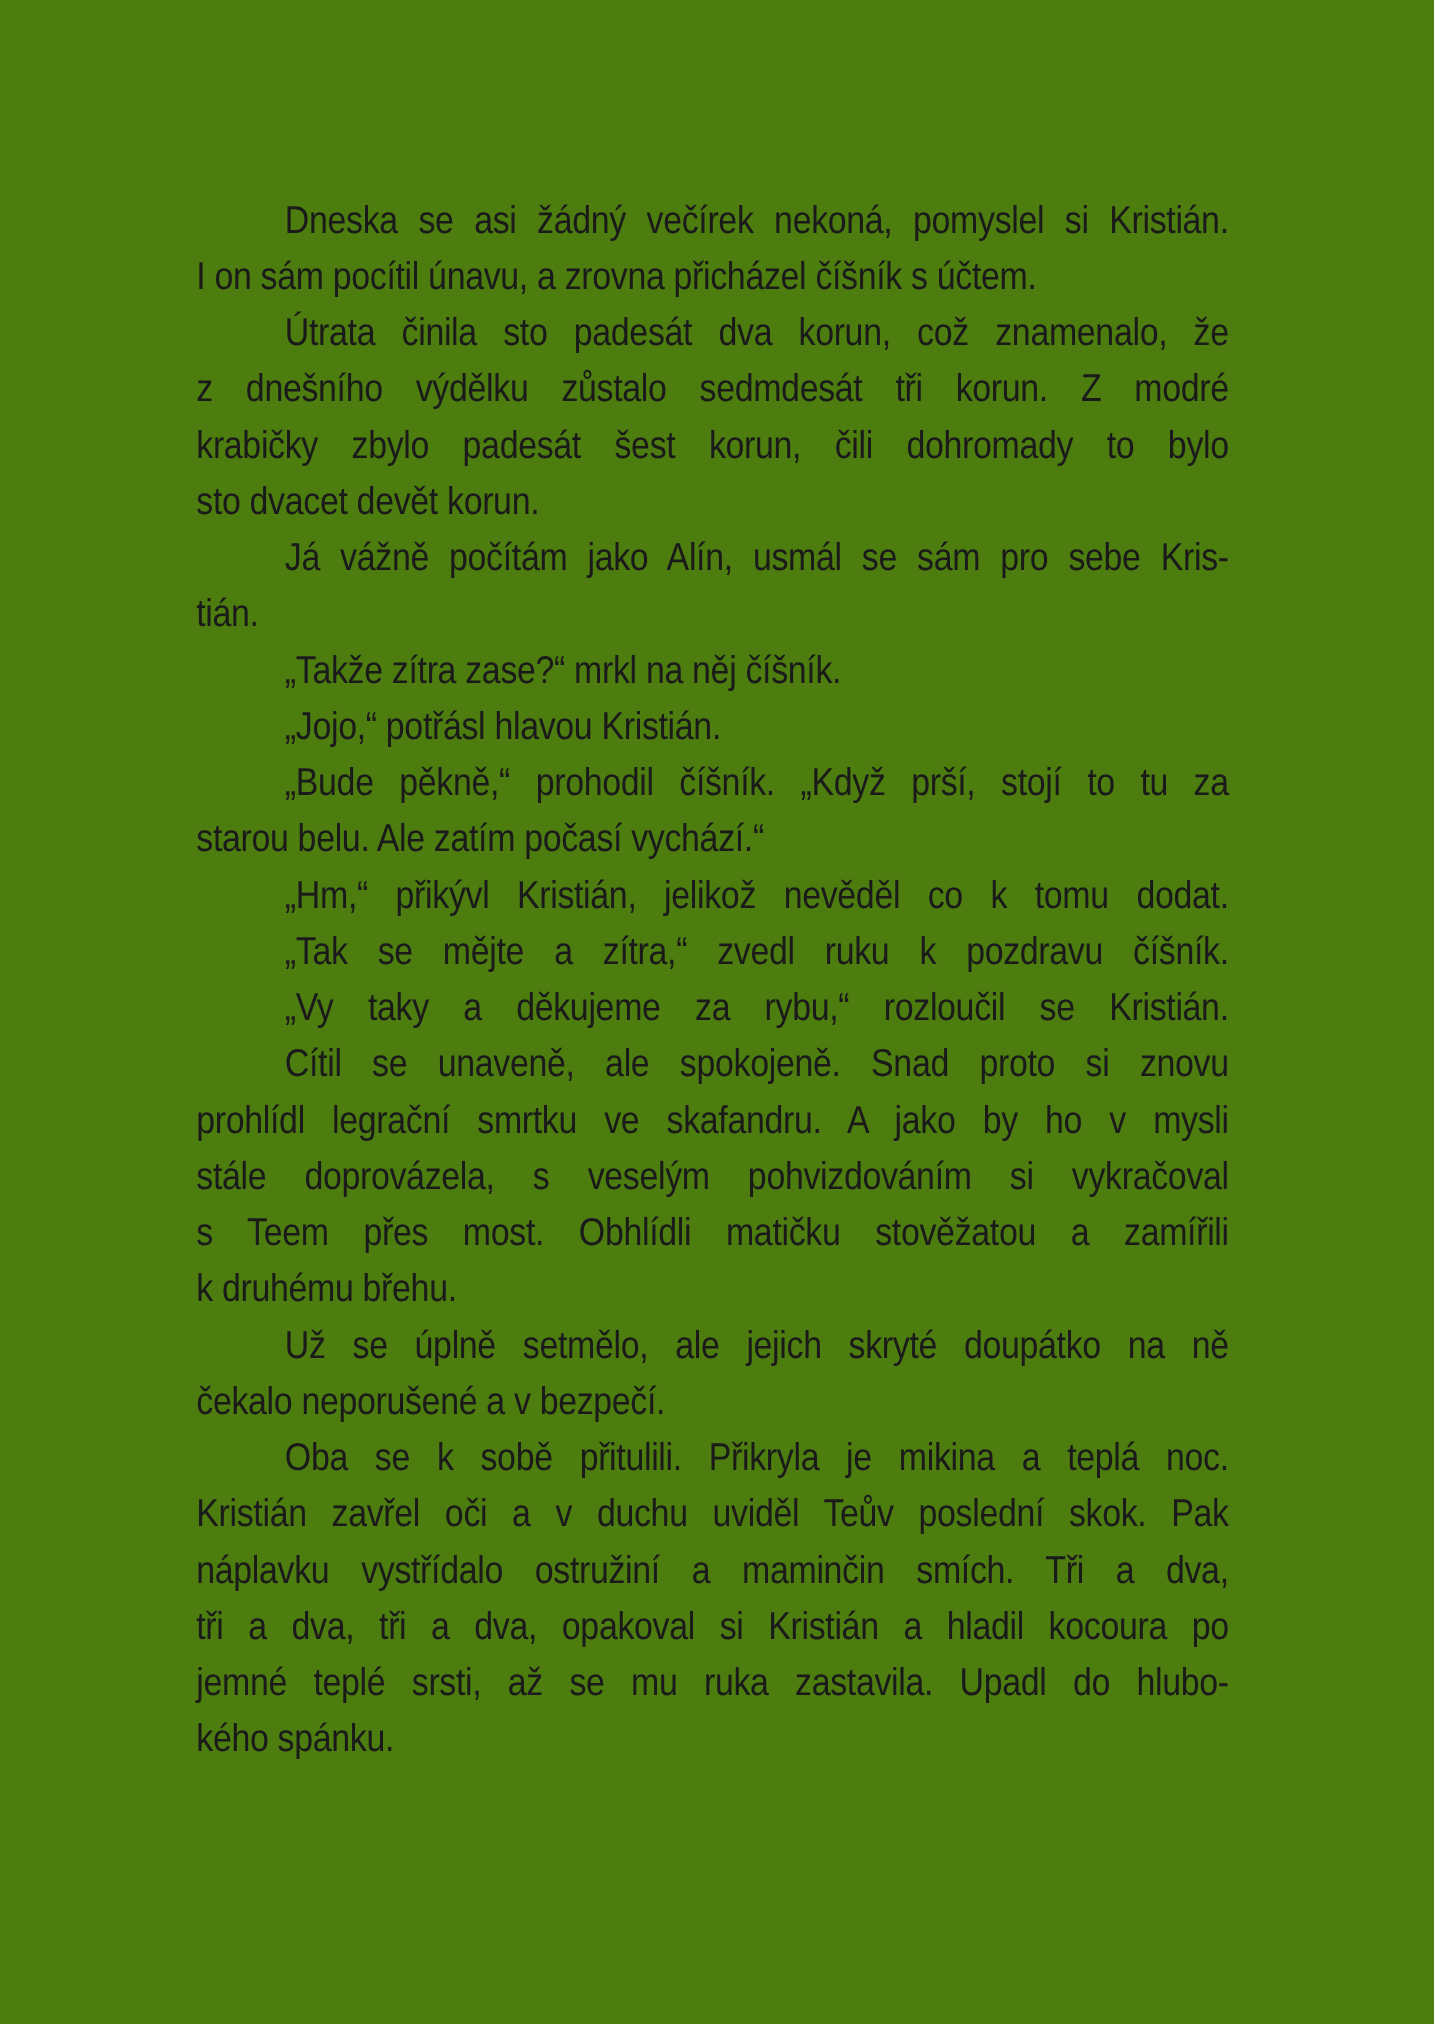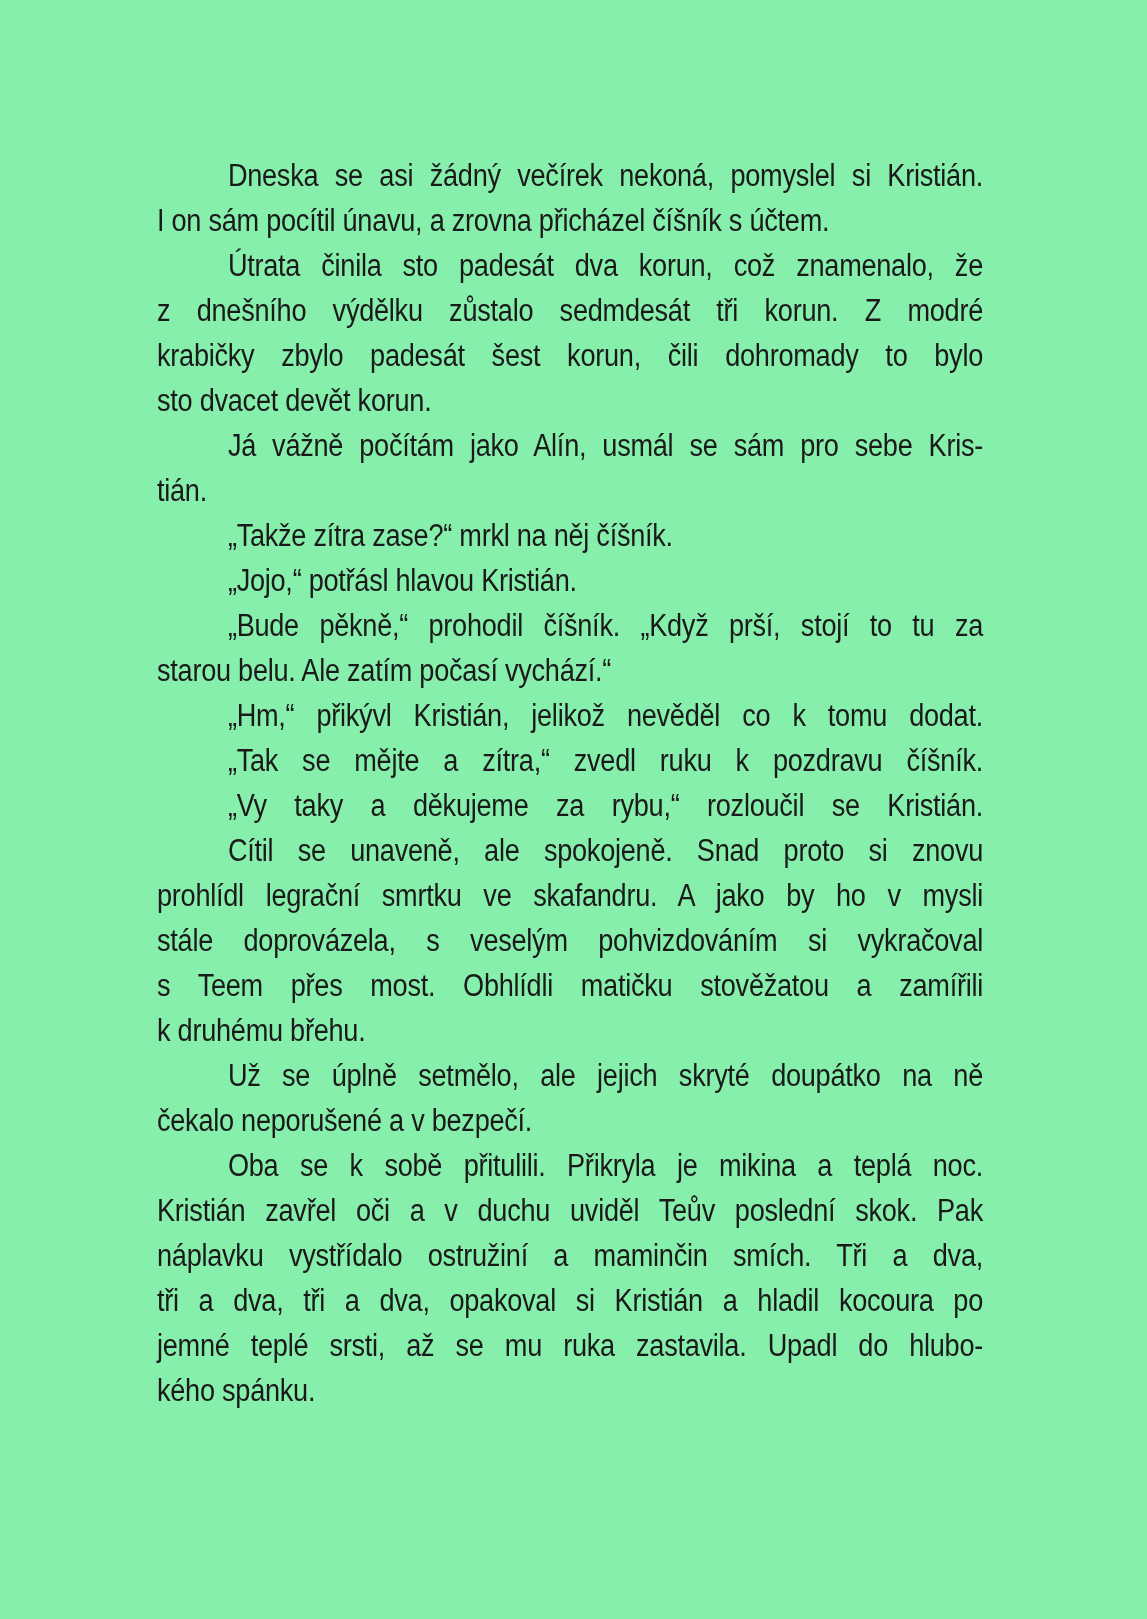--- a/index.html
+++ b/index.html
@@ -10,21 +10,21 @@
     width: 1147px;
     height: 1619px;
     background: #ffffff;
     overflow: hidden;
     position: relative;
     font-family: "Liberation Sans", "DejaVu Sans", sans-serif;
   }
   .page {
     position: absolute;
     inset: 0;
-    background: #86efac;
+    background: #4d7c0f;
   }
   
   .text-column {
     position: absolute;
     left: 157px;
     top: 153px;
     width: 944px;
     transform: scaleX(0.875);
     transform-origin: 0 0;
     font-size: 31px;

